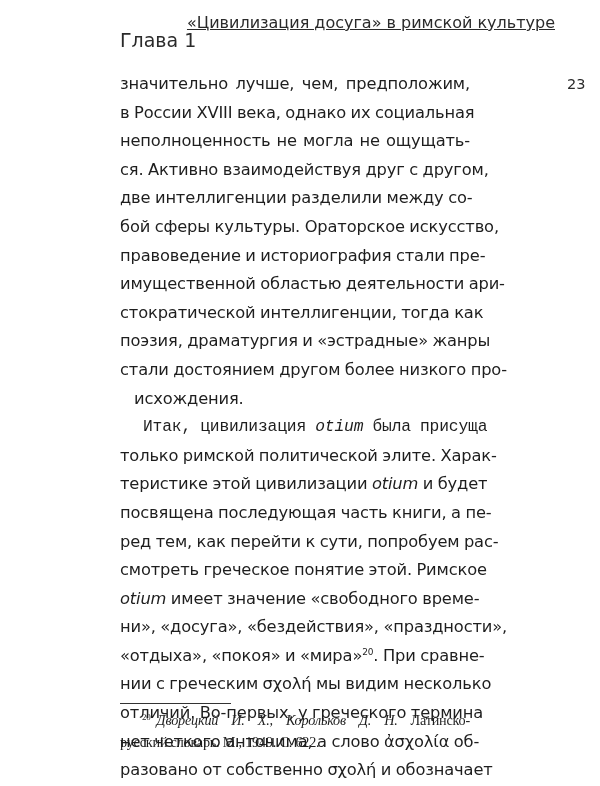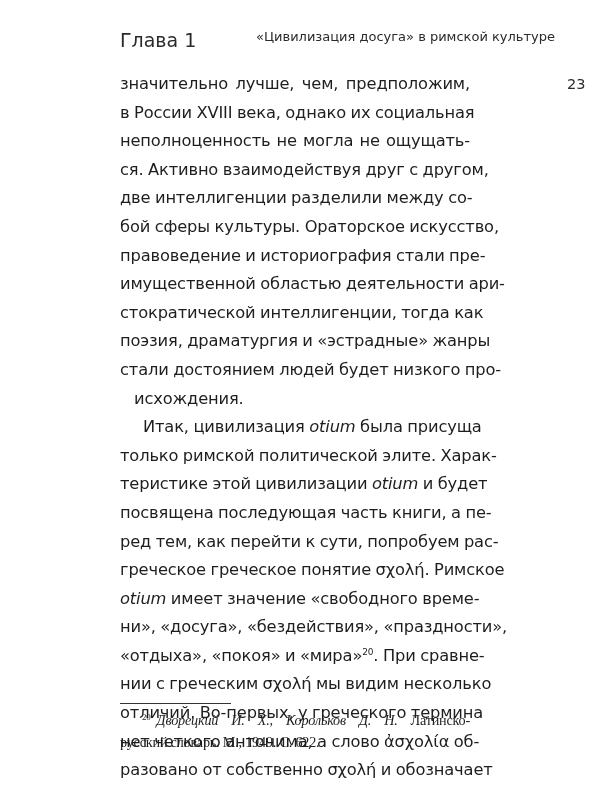--- a/index.html
+++ b/index.html
@@ -1,29 +1,29 @@
 <!DOCTYPE html>
 <html><head>
   <meta charset="utf-8">
   <style>
     html, body { margin: 0; padding: 0; }
     body {
       width: 600px; height: 786px; background: #ffffff; position: relative; overflow: hidden;
       font-family: "DejaVu Sans", "Liberation Sans", sans-serif; color: #1e1e1e;
     }
     .header-left { position: absolute; left: 120px; top: 29px; font-size: 19px; color: #2a2a2a; }
-    .header-right { position: absolute; right: 45px; top: 29px; font-size: 13px; color: #2a2a2a; white-space: nowrap; }
+    .header-right { position: absolute; right: 45px; top: 13px; font-size: 16px; color: #2a2a2a; white-space: nowrap; text-decoration: underline; }
     .page-number { position: absolute; left: 531px; top: 76px; font-size: 14.5px; color: #2a2a2a; margin-left: 36px; }
     .body-text { position: absolute; left: 120px; top: 70px; width: 350px; }
     .line {
       height: 28.6px; line-height: 28.6px; font-size: 16.3px; white-space: nowrap;
       text-align: justify; text-align-last: justify; letter-spacing: -0.15px; word-spacing: -0.5px;
     }
     .line.last { text-align-last: left; margin-left: 14px; }
-    .line.indent { padding-left: 23px; }
+    .line.indent { padding-left: 23px; font-family: Liberation Mono, monospace; }
     em { font-style: italic; }
     sup { font-size: 9px; line-height: 0; vertical-align: 6px; }
     .footnote-rule { position: absolute; left: 120px; top: 703px; width: 111px; height: 1px; background: #333; }
     .footnote { position: absolute; left: 120px; top: 709px; width: 350px; font-size: 14.2px; font-family: Liberation Serif, serif; }
     .fn-line { height: 22px; line-height: 22px; white-space: nowrap; text-align: justify; text-align-last: justify; letter-spacing: -0.2px;}
     .fn-line.last { text-align-last: left; }
     .fn-line.indent { padding-left: 22px; }
     .fn-num { font-size: 9px; vertical-align: 5px; margin-right: 6px; line-height: 0; }
   </style>
 </head>
@@ -38,30 +38,30 @@
     <div class="line">значительно лучше, чем, предположим,</div>
     <div class="line">в России XVIII века, однако их социальная</div>
     <div class="line">неполноценность не могла не ощущать-</div>
     <div class="line">ся. Активно взаимодействуя друг с другом,</div>
     <div class="line">две интеллигенции разделили между со-</div>
     <div class="line">бой сферы культуры. Ораторское искусство,</div>
     <div class="line">правоведение и историография стали пре-</div>
     <div class="line">имущественной областью деятельности ари-</div>
     <div class="line">стократической интеллигенции, тогда как</div>
     <div class="line">поэзия, драматургия и «эстрадные» жанры</div>
-    <div class="line">стали достоянием людей будет низкого про-</div>
+    <div class="line">стали достоянием другом более низкого про-</div>
     <div class="line last">исхождения.</div>
   </div>
   <div>
     <div class="line indent"><span>Итак, цивилизация </span><em>otium</em><span> была присуща</span></div>
     <div class="line">только римской политической элите. Харак-</div>
     <div class="line"><span>теристике этой цивилизации </span><em>otium</em><span> и будет</span></div>
     <div class="line">посвящена последующая часть книги, а пе-</div>
     <div class="line">ред тем, как перейти к сути, попробуем рас-</div>
-    <div class="line">греческое греческое понятие σχολή. Римское</div>
+    <div class="line">смотреть греческое понятие этой. Римское</div>
     <div class="line"><em>otium</em><span> имеет значение «свободного време-</span></div>
     <div class="line">ни», «досуга», «бездействия», «праздности»,</div>
     <div class="line"><span>«отдыха», «покоя» и «мира»</span><sup>20</sup><span>. При сравне-</span></div>
     <div class="line">нии с греческим σχολή мы видим несколько</div>
     <div class="line">отличий. Во-первых, у греческого термина</div>
     <div class="line">нет четкого антонима, а слово ἀσχολία об-</div>
     <div class="line">разовано от собственно σχολή и обозначает</div>
   </div>
 </div>
 

